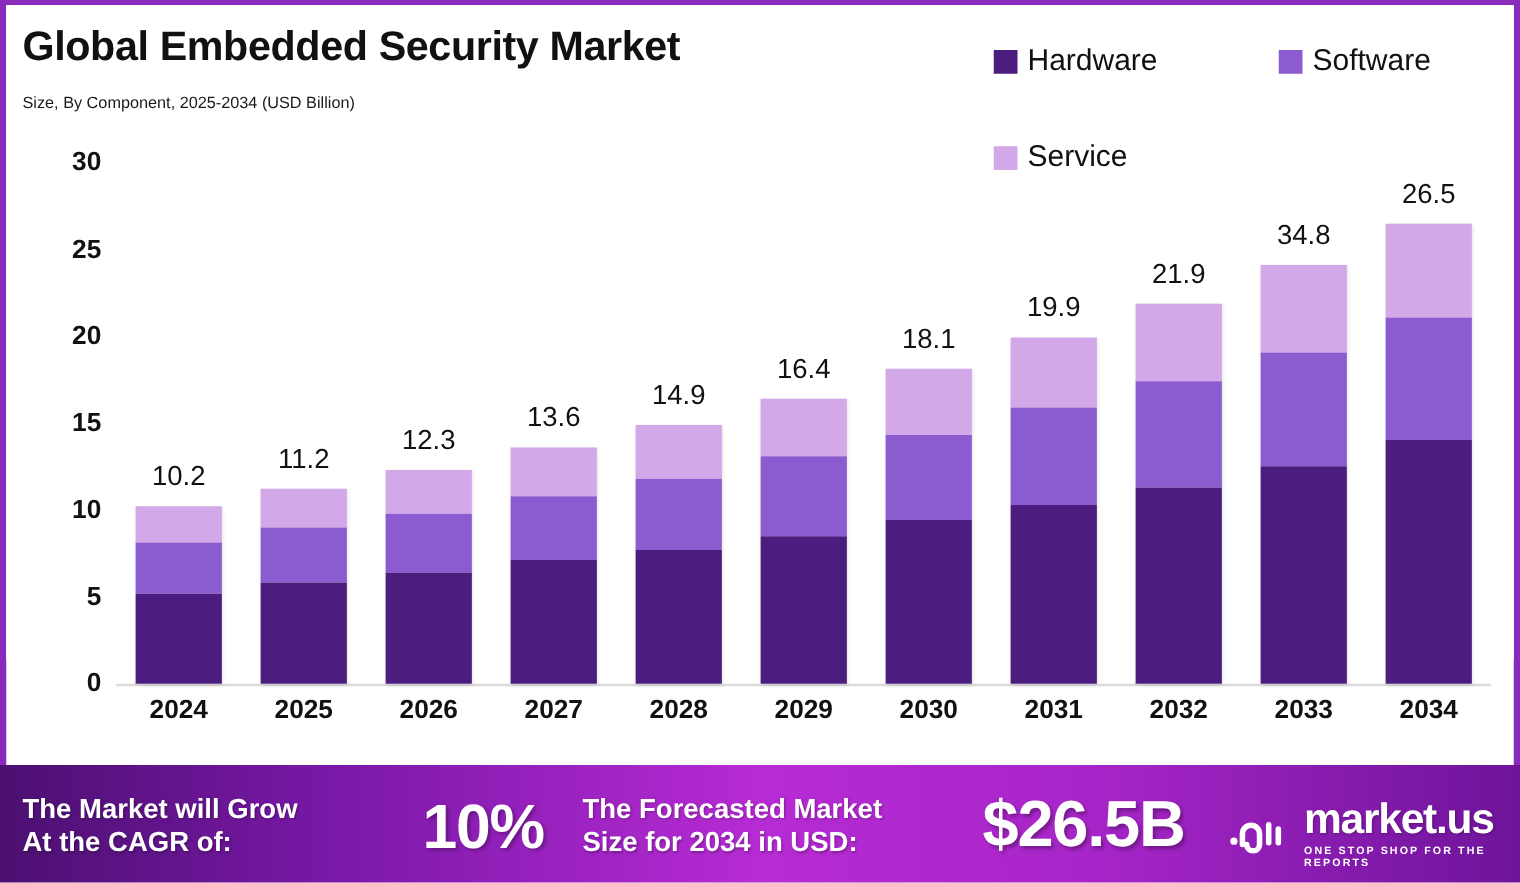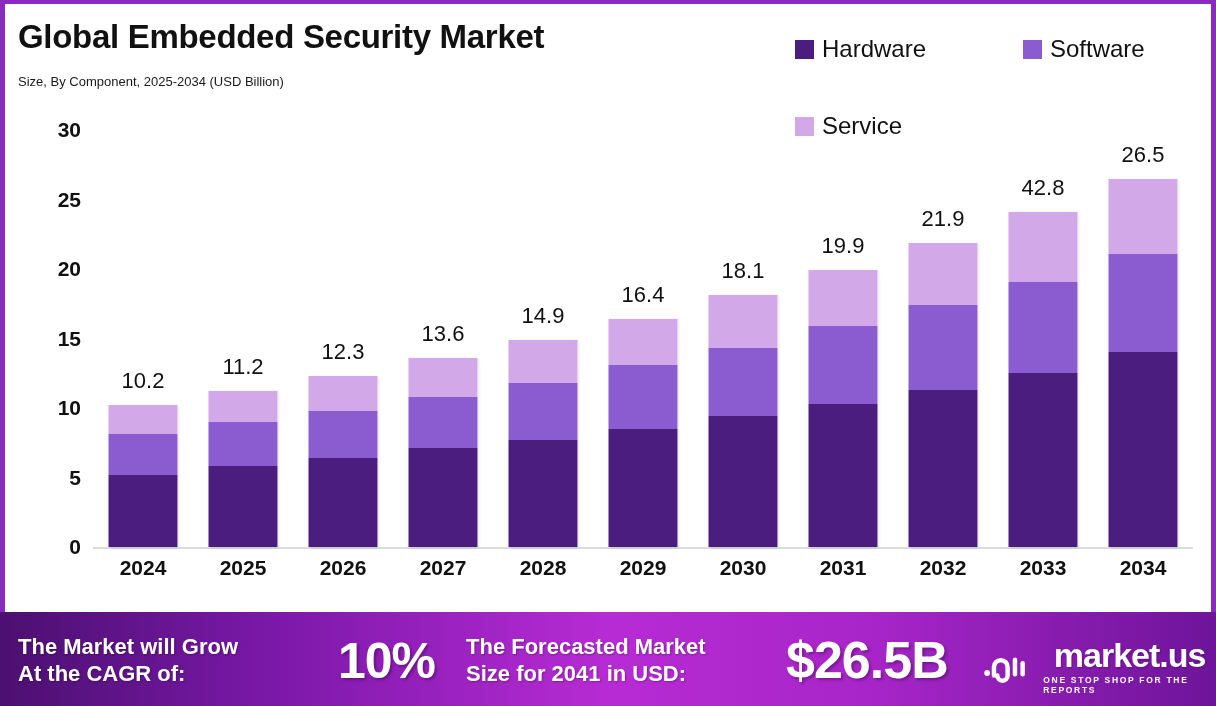--- a/index.html
+++ b/index.html
@@ -88,21 +88,20 @@
   #forecast-caption{position:absolute;left:466px;top:22px;}
   #forecast-value{
     position:absolute;left:786px;top:18px;
     color:#fff;font-size:52px;font-weight:bold;letter-spacing:-1px;
     text-shadow:2px 2px 3px rgba(0,0,0,0.3);
   }
   #brand{position:absolute;left:982px;top:26px;display:flex;align-items:center;gap:10px;}
   #brand-name{
     color:#fff;font-size:34px;font-weight:bold;letter-spacing:-1px;line-height:1;
     text-shadow:1px 1px 2px rgba(0,0,0,0.25);
-    text-align:center;
   }
   #brand-tagline{
     color:#fff;font-size:8.5px;font-weight:bold;letter-spacing:1.7px;
     margin-top:3px;
   }
 </style>
 </head>
 <body>
 
 <div id="root">
@@ -207,21 +206,21 @@
           </div>
           <div class="bar-slot">
             <div class="bar-total" style="top: 75.59px;">21.9</div>
             <div class="bar" style="height: 304.41px;">
               <div class="seg seg-service" style="height: 20.5479%;"></div>
               <div class="seg seg-software" style="height: 27.8539%;"></div>
               <div class="seg seg-hardware" style="height: 51.5982%;"></div>
             </div>
           </div>
           <div class="bar-slot">
-            <div class="bar-total" style="top: 45.01px;">42.8</div>
+            <div class="bar-total" style="top: 45.01px;">34.8</div>
             <div class="bar" style="height: 334.99px;">
               <div class="seg seg-service" style="height: 20.7469%;"></div>
               <div class="seg seg-software" style="height: 27.3859%;"></div>
               <div class="seg seg-hardware" style="height: 51.8672%;"></div>
             </div>
           </div>
           <div class="bar-slot">
             <div class="bar-total" style="top: 11.65px;">26.5</div>
             <div class="bar" style="height: 368.35px;">
               <div class="seg seg-service" style="height: 20.3774%;"></div>
@@ -271,21 +270,21 @@
 
   <div class="banner">
     <div class="banner-text" id="cagr-caption">
       <div>The Market will Grow</div>
       <div>At the CAGR of:</div>
     </div>
     <div id="cagr-value">10%</div>
 
     <div class="banner-text" id="forecast-caption">
       <div>The Forecasted Market</div>
-      <div>Size for 2041 in USD:</div>
+      <div>Size for 2034 in USD:</div>
     </div>
     <div id="forecast-value">$26.5B</div>
 
     <div id="brand">
       <svg width="60" height="40" viewBox="0 0 60 40">
         <circle cx="6" cy="27" r="3.4" fill="#fff"></circle>
         <path d="M14 30 L14 20 A8 8 0 0 1 30 20 L30 30 A6 6 0 0 1 18 30" fill="none" stroke="#fff" stroke-width="5.2" stroke-linecap="round"></path>
         <rect x="36" y="9" width="5.2" height="22" rx="2.6" fill="#fff"></rect>
         <rect x="45" y="13" width="5.2" height="18" rx="2.6" fill="#fff"></rect>
       </svg>

